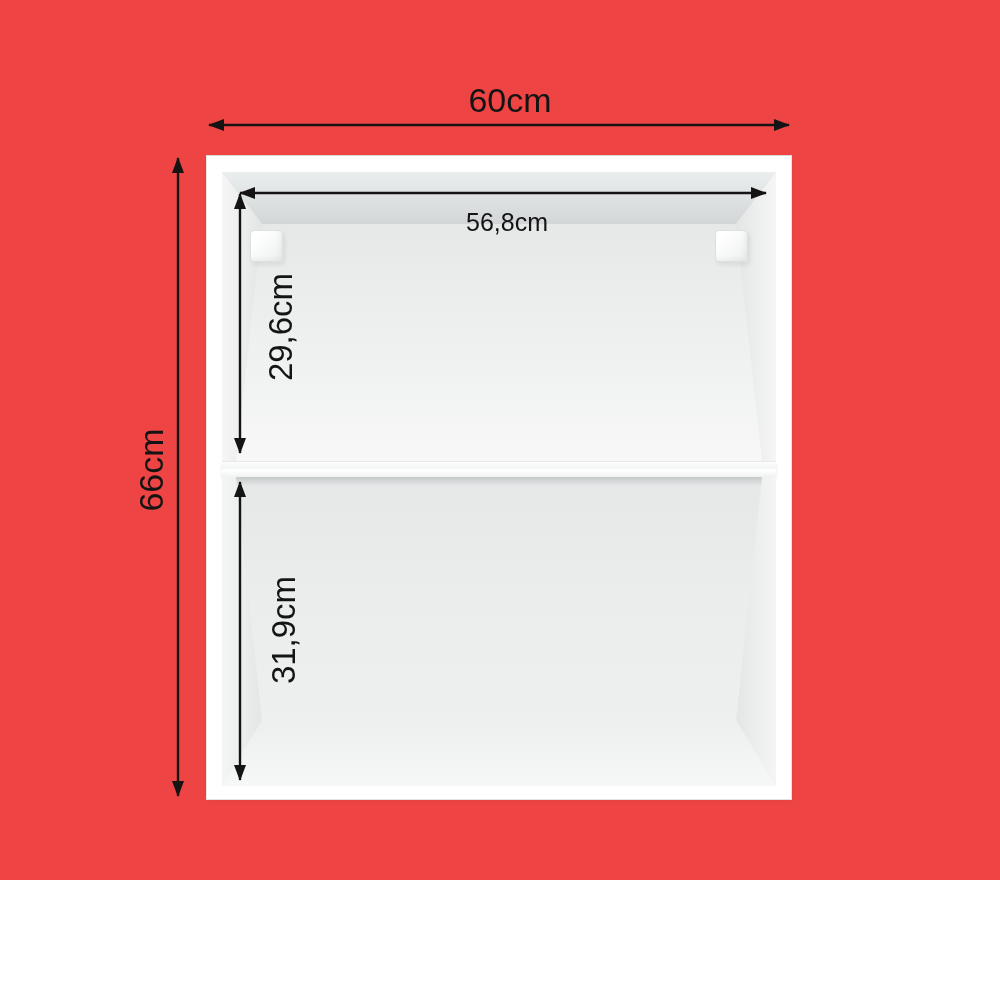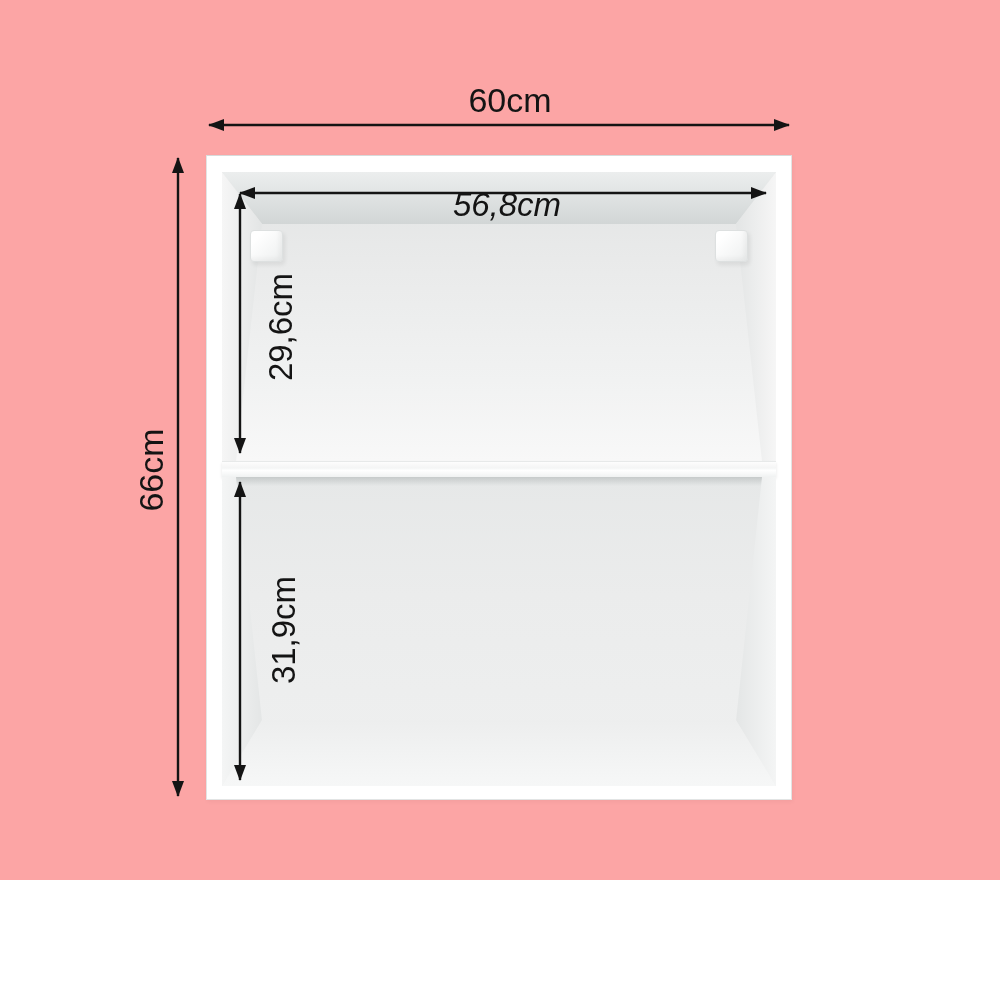--- a/index.html
+++ b/index.html
@@ -4,21 +4,21 @@
 <style>
   :root{
     --annotation:#141414;
     --cabinet-frame:#ffffff;
     --outline:#e2e4e4;
     --interior-shade:#d4d7d7;
     --interior-light:#f6f7f7;
   }
   html,body{margin:0;padding:0;background:#ffffff;}
   .canvas{
-    position:relative;width:1000px;height:880px;background:#fca5a5;overflow:hidden;
+    position:relative;width:1000px;height:880px;background:#ef4444;overflow:hidden;
     font-family:"Liberation Sans", sans-serif;color:var(--annotation);
   }
   .arrows{position:absolute;left:0;top:0;width:1000px;height:1000px;pointer-events:none;}
   .arrows line{stroke:var(--annotation);stroke-width:2.4;}
 
   
   .cabinet{
     position:absolute;left:206px;top:155px;width:586px;height:645px;
     background:var(--cabinet-frame);
     border:1px solid var(--outline);border-top-color:#d7dada;box-sizing:border-box;
@@ -60,21 +60,21 @@
     clip-path:polygon(0 0,35% 0,100% 79%,0 100%);}
   .comp-bot .wall-r{right:0;background:linear-gradient(270deg,#f4f5f5,#e4e6e6);
     clip-path:polygon(100% 0,65% 0,0 79%,100% 100%);}
 
   
   .dim-label{position:absolute;white-space:nowrap;color:var(--annotation);
     transform:translate(-50%,-50%);line-height:1;}
   .rot{transform:translate(-50%,-50%) rotate(-90deg);}
   .lbl-width{left:510px;top:100px;font-size:34px;}
   .lbl-height{left:151px;top:470px;font-size:34px;}
-  .lbl-inner-width{left:507px;top:204px;font-size:33px;font-style:italic;}
+  .lbl-inner-width{left:507px;top:222px;font-size:25px;}
   .lbl-upper{left:280px;top:327px;font-size:33px;}
   .lbl-lower{left:283px;top:630px;font-size:33px;}
   .depth-label{position:absolute;left:497px;top:926px;transform:translate(-50%,-50%);
     font-size:37px;color:var(--annotation);white-space:nowrap;line-height:1;}
 </style>
 </head>
 <body>
 
 <div class="canvas">
 

